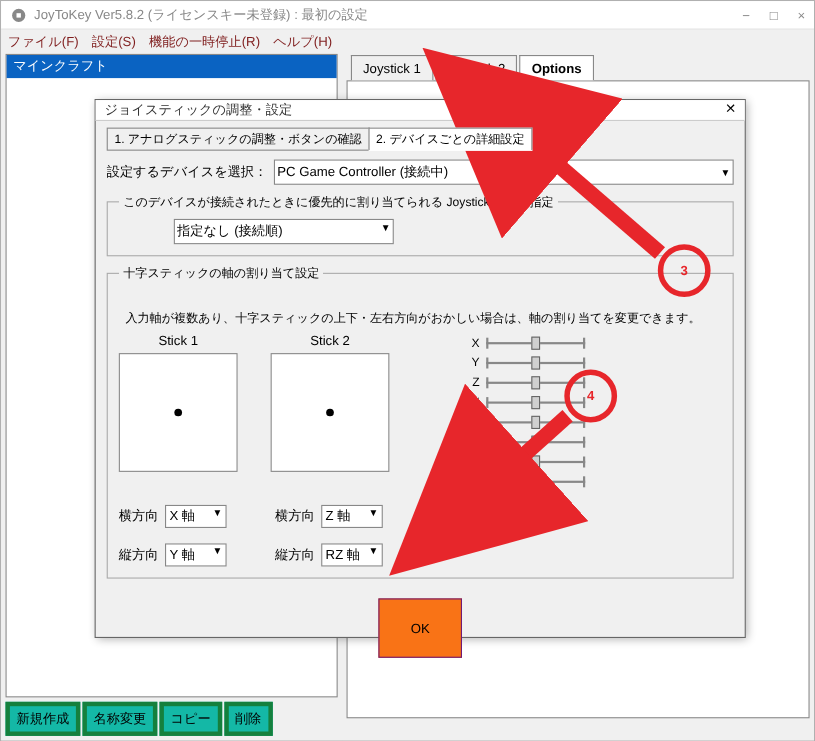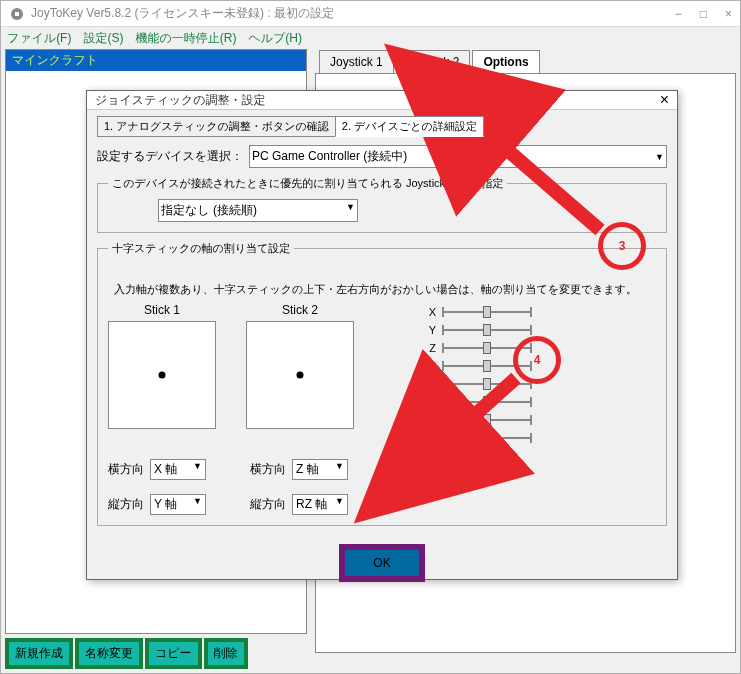--- a/index.html
+++ b/index.html
@@ -5,27 +5,27 @@
 * { box-sizing: border-box; margin: 0; padding: 0; font-family: "MS UI Gothic", "Meiryo", sans-serif; font-size: 12px; }
 body { background: #fff; width: 741px; height: 674px; overflow: hidden; position: relative; }
 
 .main-window { width: 741px; height: 674px; border: 1px solid #b0b0b0; background: #f0f0f0; display: flex; flex-direction: column; }
 .title-bar { height: 26px; background: #fff; border-bottom: 1px solid #ddd; display: flex; align-items: center; padding: 0 8px; color: #888; }
 .title-bar .icon { width: 16px; height: 16px; margin-right: 6px; display: inline-flex; }
 .title-bar .title-text { flex: 1; }
 .title-bar .win-btns { display: flex; gap: 18px; color: #888; font-size: 16px; }
 .title-bar .win-btns span { cursor: pointer; }
 
-.menu-bar { height: 22px; background: #f0f0f0; display: flex; align-items: center; padding: 0 6px; gap: 12px; color: #15803d; }
+.menu-bar { height: 22px; background: #f0f0f0; display: flex; align-items: center; padding: 0 6px; gap: 12px; color: #7f1d1d; }
 .menu-bar span { cursor: pointer; }
 
 .content-row { flex: 1; display: flex; }
 .left-panel { width: 310px; background: #f0f0f0; display: flex; flex-direction: column; }
 .profile-list { flex: 1; border: 1px solid #888; margin: 0 4px; background: #fff; }
-.profile-item { background: #0a63c2; color: #bef264; padding: 2px 6px; }
+.profile-item { background: #0a63c2; color: #ffffff; padding: 2px 6px; }
 .left-buttons { display: flex; padding: 4px; gap: 2px; }
 .left-buttons button { padding: 3px 6px; background: #14b8a6; border: 4px solid #15803d; cursor: pointer; }
 
 .right-panel { flex: 1; background: #f0f0f0; }
 .tab-strip { height: 24px; display: flex; align-items: flex-end; padding-left: 8px; background: #f0f0f0; }
 .tab { padding: 4px 10px; border: 1px solid #888; background: #f0f0f0; border-bottom: none; margin-right: 2px; cursor: pointer; }
 .tab.active { background: #fff; font-weight: bold; }
 .tab-body { border: 1px solid #888; background: #fff; margin: 0 4px; height: 580px; }
 
 
@@ -69,21 +69,21 @@
 .dir-group { display: flex; margin-top:4px;}
 .dir-cell { display:flex; flex-direction:column; gap:6px; }
 
 .thresh-row { display: flex; align-items: center; gap: 8px; margin-top: 10px; }
 .thresh-row label { white-space: nowrap; }
 .thresh-slider { flex: 1; height: 16px; border: 1px solid #888; background: #fff; position: relative; }
 .thresh-thumb { position: absolute; left: 10%; top: -1px; width: 10px; height: 18px; background: #e0e0e0; border: 1px solid #666; }
 .thresh-val { width: 32px; text-align: right; }
 
 .dialog-footer { text-align: center; padding: 10px 0 4px; }
-.dialog-footer button { padding: 6px 28px; border: 6px solid #701a75; background: #0369a1; cursor: pointer; }
+.dialog-footer button { padding: 19px 28px; border: 1px solid #701a75; background: #f97316; cursor: pointer; }
 
 
 .circ-num { position: absolute; width: 48px; height: 48px; border: 5px solid #e7262b; border-radius: 50%; color: #e7262b; font-weight: bold; font-size: 32px; display: flex; align-items: center; justify-content: center; font-family: Arial; }
 .arrow-svg { position: absolute; pointer-events: none; }
 </style>
 </head>
 <body>
 
 <div class="main-window">
   <div class="title-bar">

